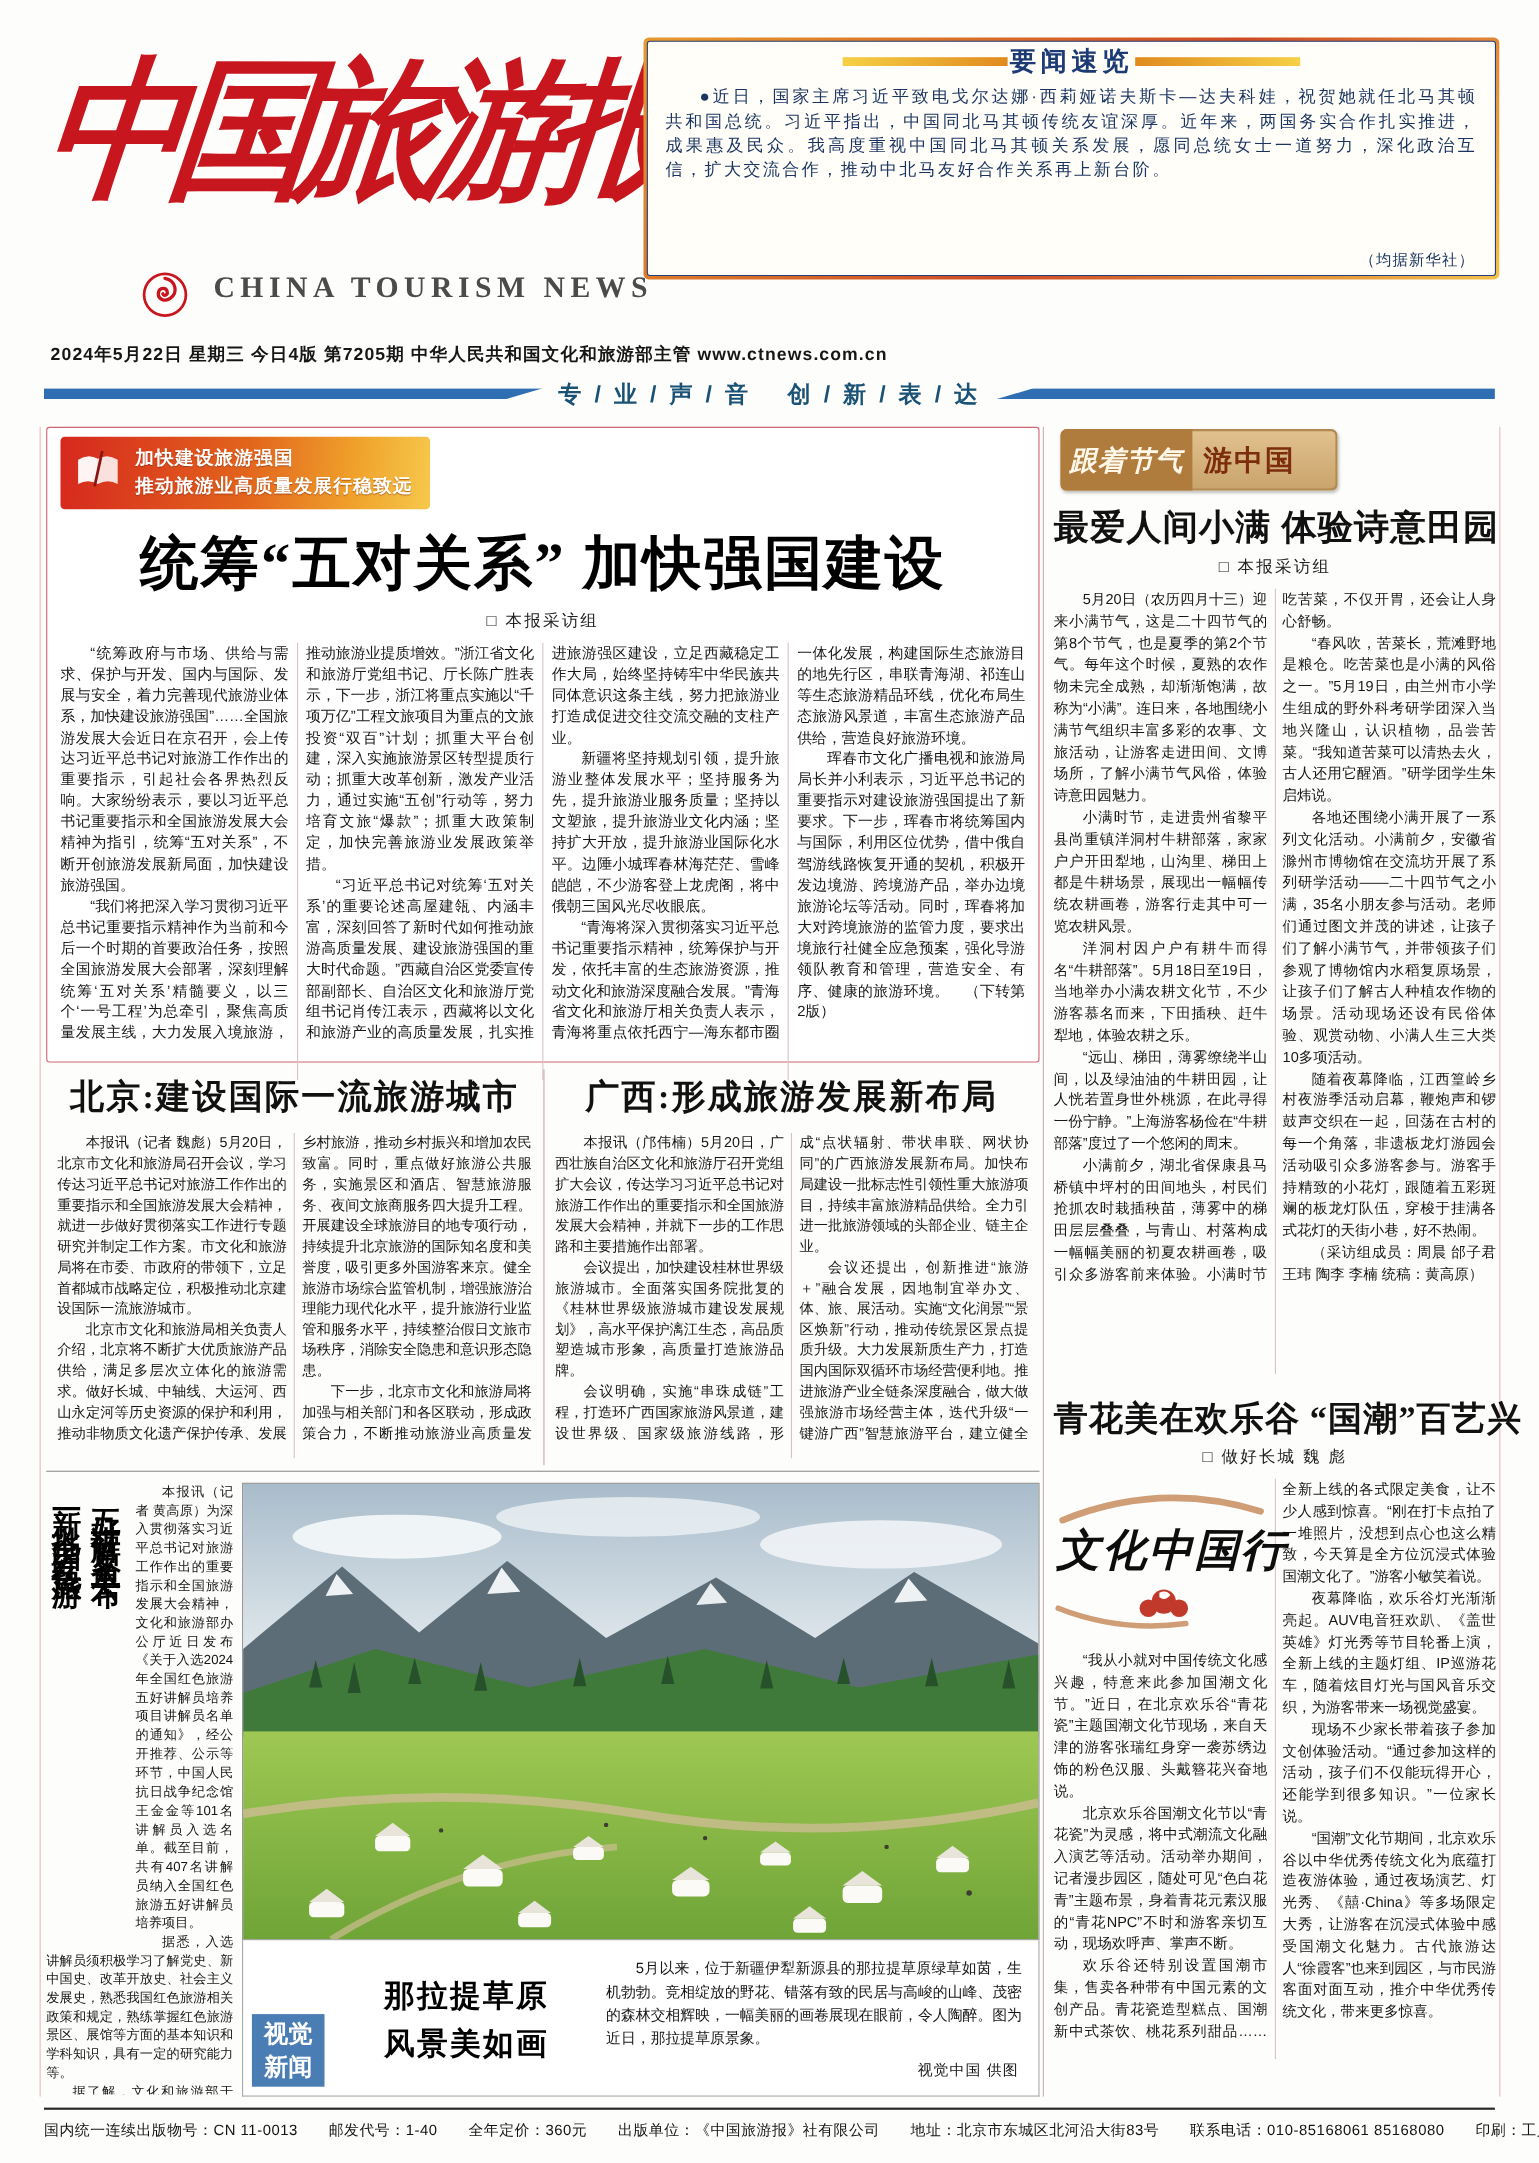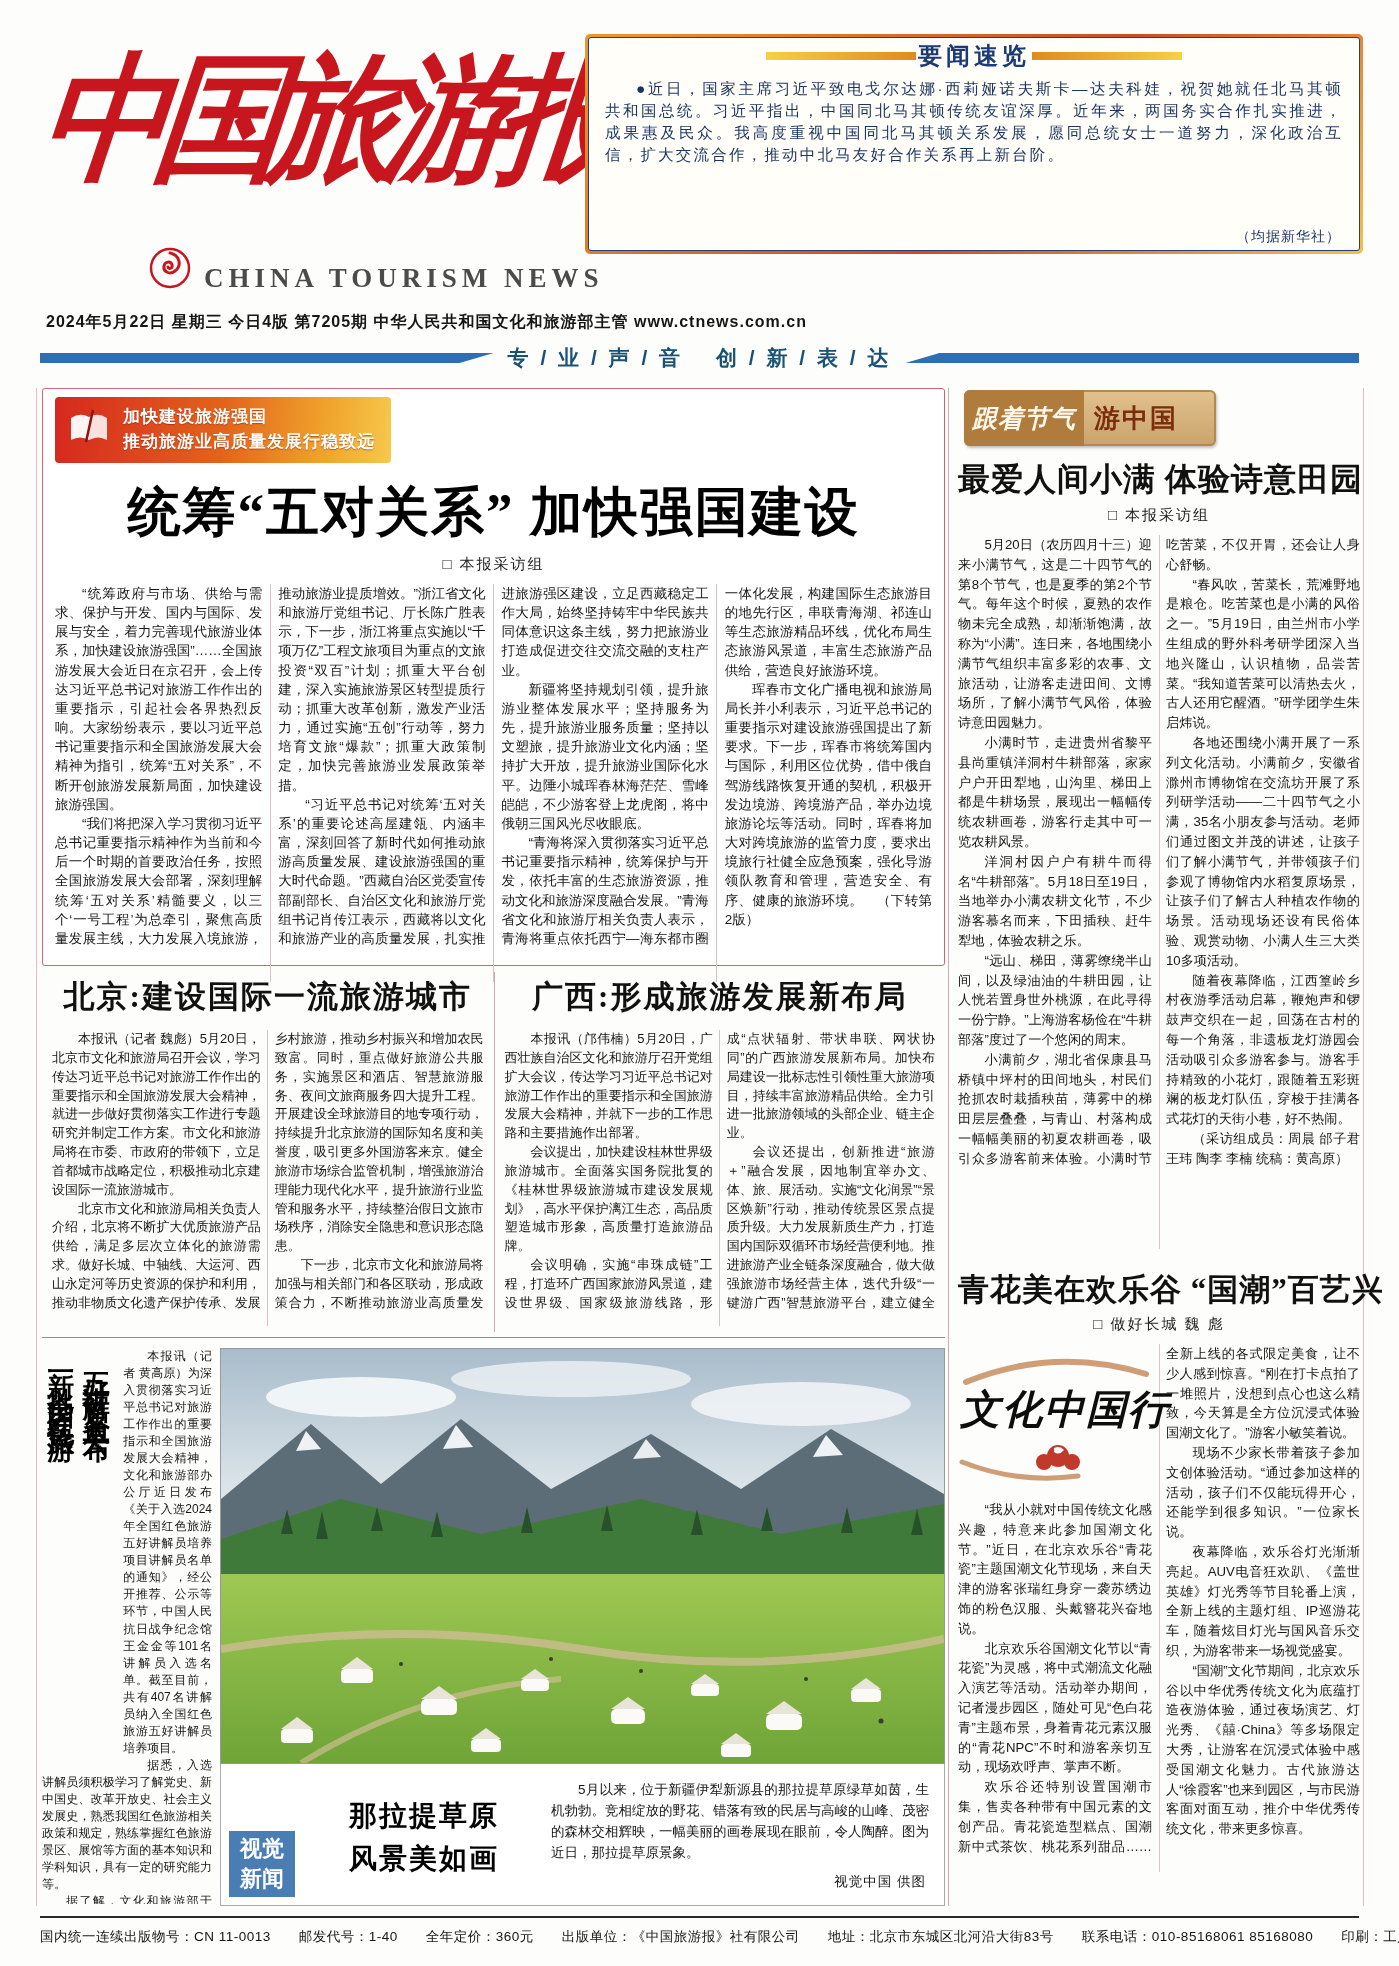--- a/index.html
+++ b/index.html
@@ -7,21 +7,21 @@
     width:1399px;height:1966px;position:relative;background:#fdfdfb;
     font-family:"Liberation Sans",sans-serif;color:#111;overflow:hidden;
   }
   
   .masthead{position:absolute;left:52px;top:28px;width:530px;height:215px;}
   .masthead-title{
     font-family:"DejaVu Serif",serif;font-style:italic;font-weight:bold;
     font-size:128px;line-height:1.3;color:#c8161e;letter-spacing:-14px;
     transform:skewX(-6deg) scaleY(1.08);transform-origin:left top;white-space:nowrap;
   }
-  .masthead-sub{position:absolute;left:96px;top:218px;display:flex;align-items:flex-end;gap:12px;}
+  .masthead-sub{position:absolute;left:76px;top:218px;display:flex;align-items:flex-start;gap:22px;}
   .masthead-sub .en{
     font-family:"Liberation Serif",serif;font-weight:bold;font-size:27px;
     letter-spacing:5px;color:#4b4b4b;white-space:nowrap;
   }
   .dateline{position:absolute;left:46px;top:312px;font-size:16px;font-weight:bold;color:#161616;letter-spacing:1px;white-space:nowrap;}
   
   .newsbox-outer{
     position:absolute;left:585px;top:34px;width:772px;height:214px;
     background:linear-gradient(135deg,#e89a2e,#cf4b24 55%,#f3c14a);border-radius:5px;padding:3px;
   }
@@ -374,20 +374,20 @@
           <circle cx="114" cy="118" r="8" fill="#c0392b"></circle>
           <path d="M96 104 q6 -3 10 2 q-5 6 -10 2 Z" fill="#fff"></path>
         </g>
       </svg>
       <div class="whx-text">文化中国行</div>
     </div>
     <div>
         <p>“我从小就对中国传统文化感兴趣，特意来此参加国潮文化节。”近日，在北京欢乐谷“青花瓷”主题国潮文化节现场，来自天津的游客张瑞红身穿一袭苏绣边饰的粉色汉服、头戴簪花兴奋地说。</p>
         <p>北京欢乐谷国潮文化节以“青花瓷”为灵感，将中式潮流文化融入演艺等活动。活动举办期间，记者漫步园区，随处可见“色白花青”主题布景，身着青花元素汉服的“青花NPC”不时和游客亲切互动，现场欢呼声、掌声不断。</p>
         <p>欢乐谷还特别设置国潮市集，售卖各种带有中国元素的文创产品。青花瓷造型糕点、国潮新中式茶饮、桃花系列甜品……全新上线的各式限定美食，让不少人感到惊喜。“刚在打卡点拍了一堆照片，没想到点心也这么精致，今天算是全方位沉浸式体验国潮文化了。”游客小敏笑着说。</p>
+        <p>夜幕降临，欢乐谷灯光渐渐亮起。AUV电音狂欢趴、《盖世英雄》灯光秀等节目轮番上演，全新上线的主题灯组、IP巡游花车，随着炫目灯光与国风音乐交织，为游客带来一场视觉盛宴。</p>
         <p>现场不少家长带着孩子参加文创体验活动。“通过参加这样的活动，孩子们不仅能玩得开心，还能学到很多知识。”一位家长说。</p>
-        <p>夜幕降临，欢乐谷灯光渐渐亮起。AUV电音狂欢趴、《盖世英雄》灯光秀等节目轮番上演，全新上线的主题灯组、IP巡游花车，随着炫目灯光与国风音乐交织，为游客带来一场视觉盛宴。</p>
         <p>“国潮”文化节期间，北京欢乐谷以中华优秀传统文化为底蕴打造夜游体验，通过夜场演艺、灯光秀、《囍·China》等多场限定大秀，让游客在沉浸式体验中感受国潮文化魅力。古代旅游达人“徐霞客”也来到园区，与市民游客面对面互动，推介中华优秀传统文化，带来更多惊喜。</p>
       </div>
   </div>
 </div>
 
 <div class="footer">国内统一连续出版物号：CN 11-0013　　邮发代号：1-40　　全年定价：360元　　出版单位：《中国旅游报》社有限公司　　地址：北京市东城区北河沿大街83号　　联系电话：010-85168061 85168080　　印刷：工人日报社印刷厂</div>
 
 </body></html>

